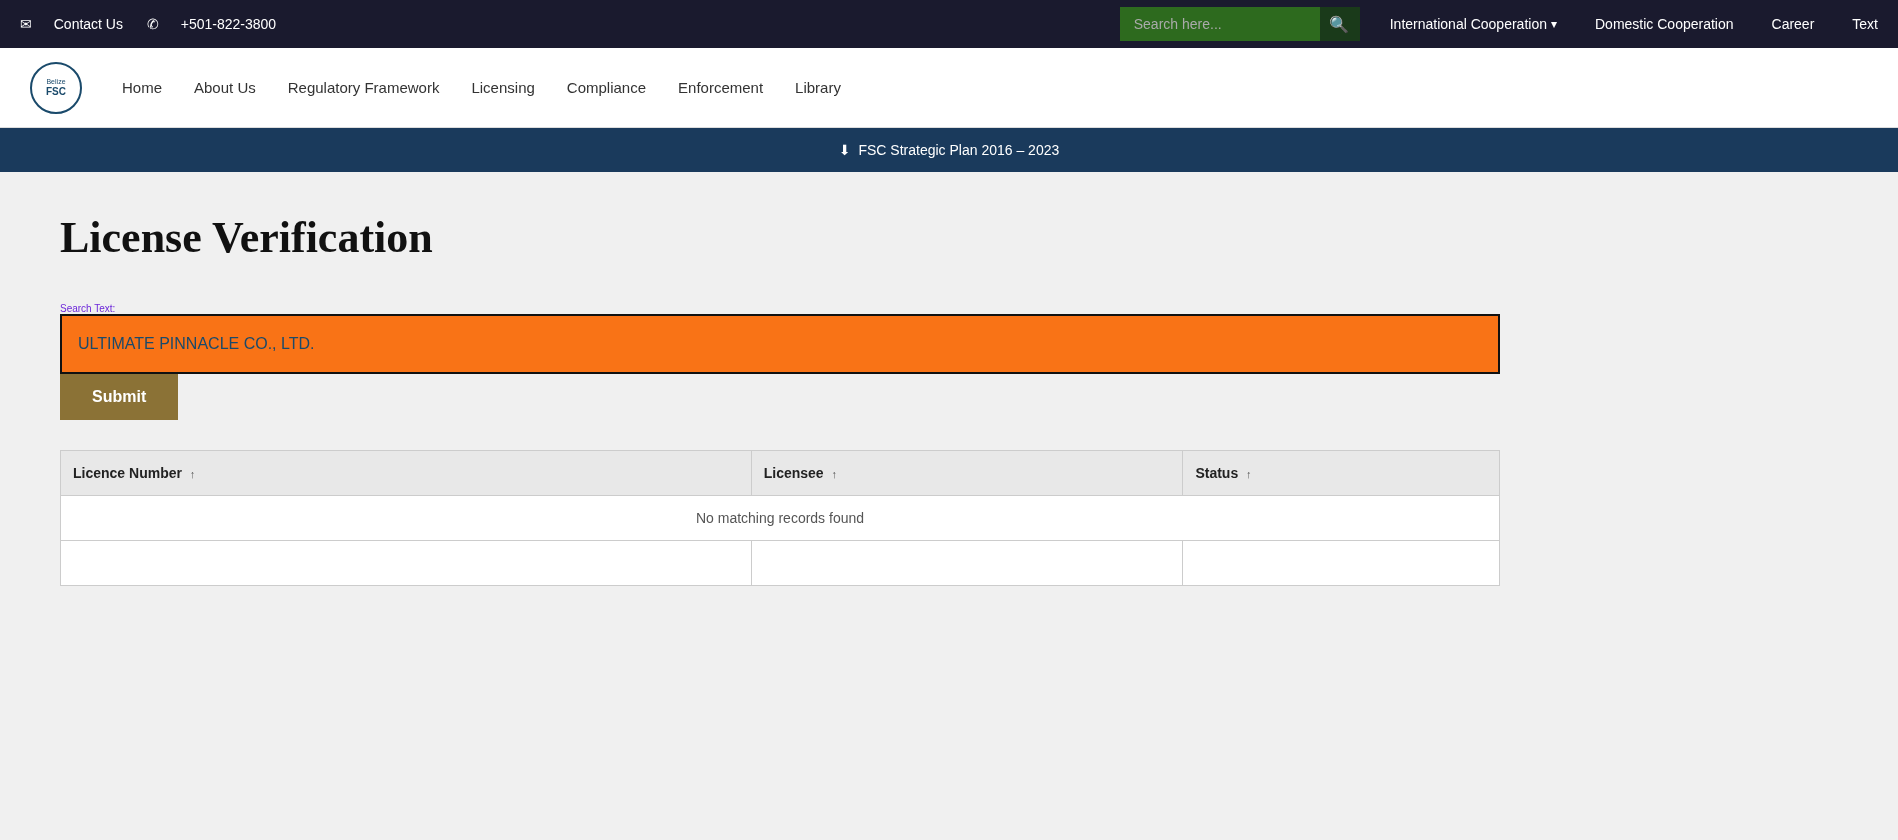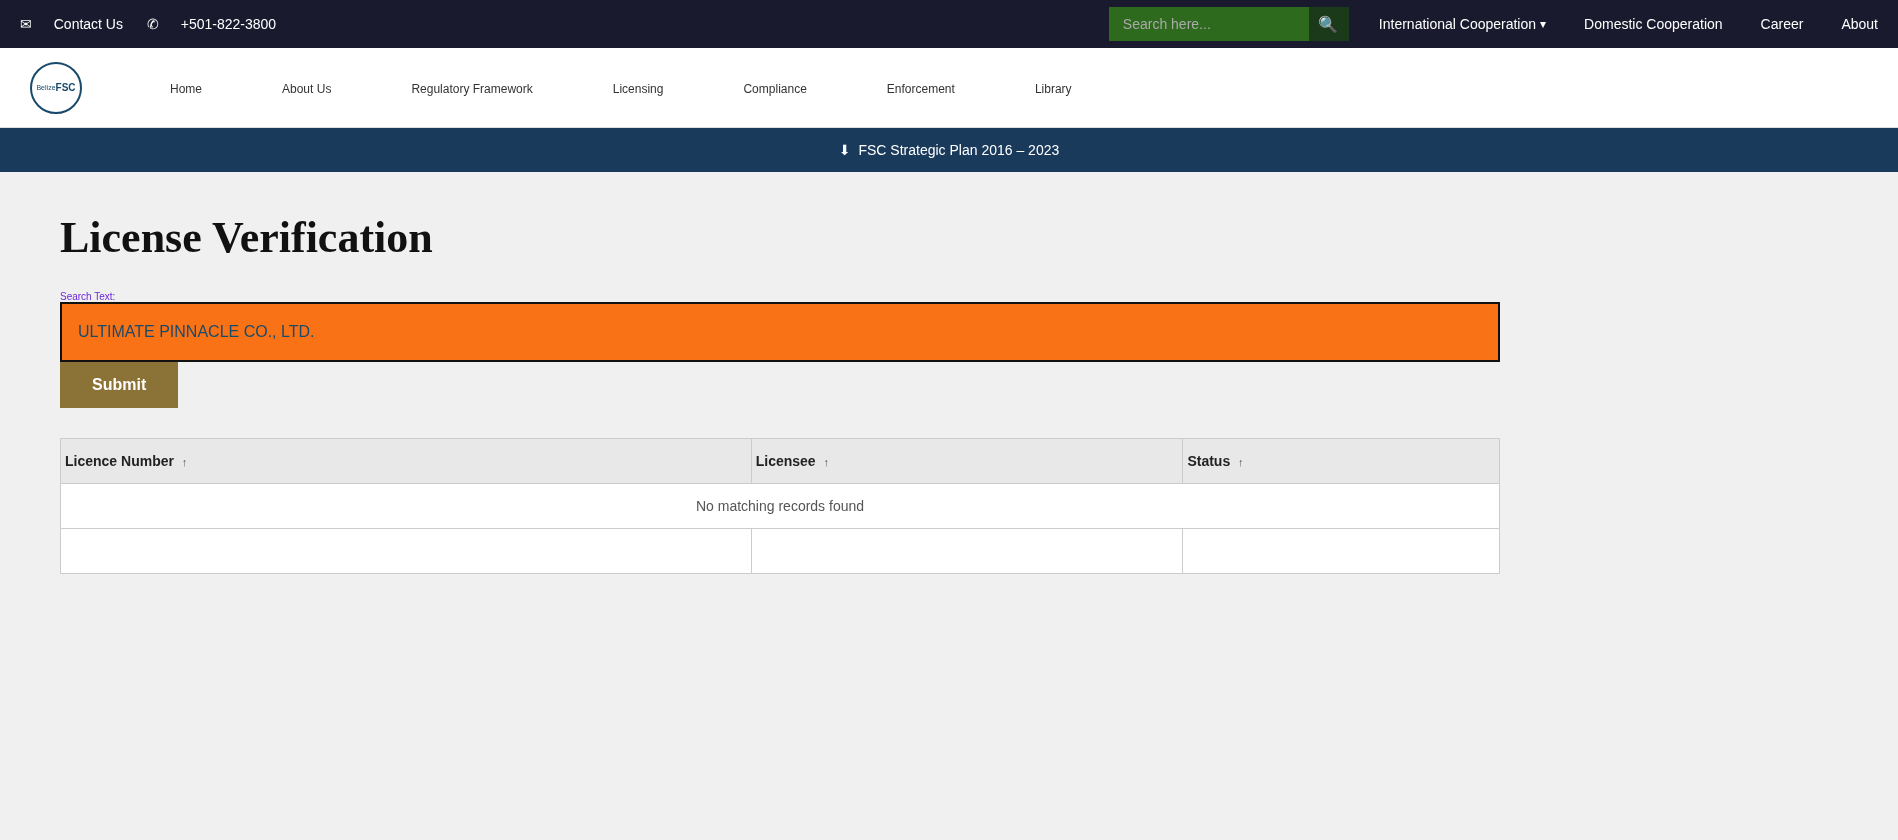--- a/index.html
+++ b/index.html
@@ -102,36 +102,36 @@
       width: 52px;
       height: 52px;
       border-radius: 50%;
       border: 2px solid #1a4a6b;
       display: flex;
       align-items: center;
       justify-content: center;
       font-size: 10px;
       font-weight: bold;
       color: #1a4a6b;
+      flex-direction: column;
       line-height: 1.1;
       text-align: center;
     }
     .logo-circle .small-text { font-size: 7px; font-weight: normal; }
     .main-nav-links {
       display: flex;
       align-items: center;
       gap: 32px;
       list-style: none;
     }
     .main-nav-links li a {
       text-decoration: none;
       color: #333;
-      font-size: 12px;
+      font-size: 15px;
       white-space: nowrap;
-      margin-left: 48px;
     }
 
     
     .banner {
       background: #1a3a5c;
       color: #fff;
       text-align: center;
       padding: 14px 20px;
       font-size: 14px;
       display: flex;
@@ -146,21 +146,21 @@
     
     .main-content {
       background: #f0f0f0;
       padding: 40px 60px;
       min-height: 600px;
     }
     .page-title {
       font-size: 44px;
       font-weight: 900;
       color: #111;
-      margin-bottom: 28px;
+      margin-bottom: 40px;
       font-family: Georgia, serif;
     }
     .search-label {
       font-size: 10px;
       color: #6d28d9;
       margin-bottom: 0;
       display: block;
     }
     .search-text-input {
       width: 100%;
@@ -190,21 +190,21 @@
     .results-table {
       width: 100%;
       max-width: 1440px;
       border-collapse: collapse;
       margin-top: 30px;
       background: #fff;
     }
     .results-table th {
       background: #e8e8e8;
       border: 1px solid #ccc;
-      padding: 14px 4px;
+      padding: 14px 12px;
       text-align: left;
       font-size: 14px;
       font-weight: bold;
       color: #222;
     }
     .results-table th .sort-arrow {
       margin-left: 4px;
       font-size: 11px;
       color: #555;
     }
@@ -253,21 +253,21 @@
       <a href="#" class="with-arrow">
         <span>International Cooperation</span>
       </a>
       <a href="#">
         <span>Domestic Cooperation</span>
       </a>
       <a href="#">
         <span>Career</span>
       </a>
       <a href="#">
-        <span>About</span>
+        <span>Text</span>
       </a>
     </nav>
   </div>
 </div>
 
 <nav class="main-nav">
   <a href="#" class="logo">
     <div class="logo-circle">
       <span class="small-text">Belize</span>
       <span>FSC</span>

